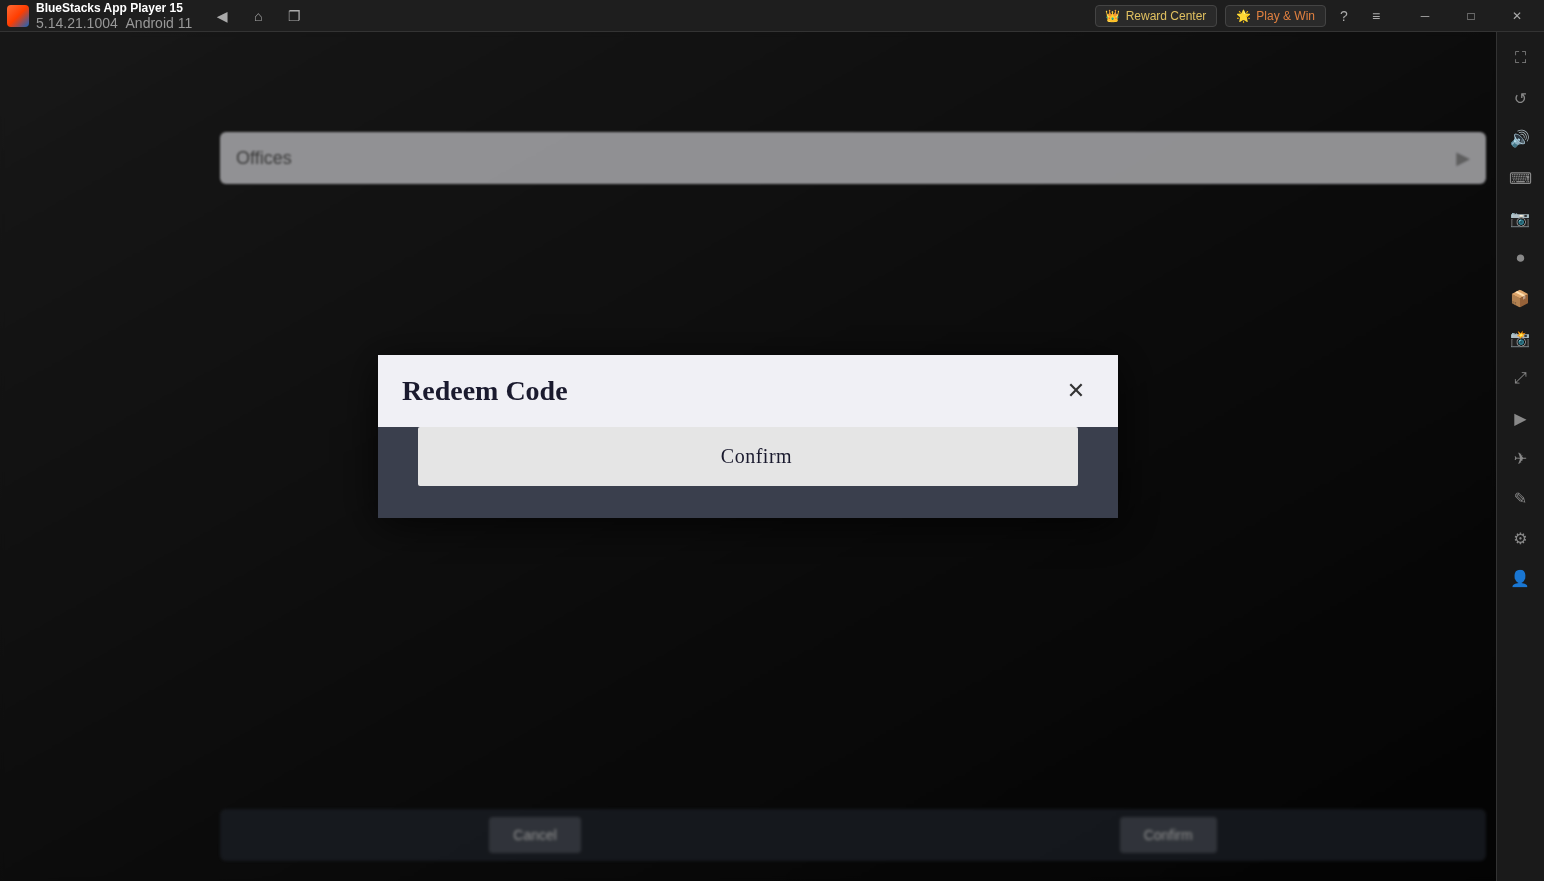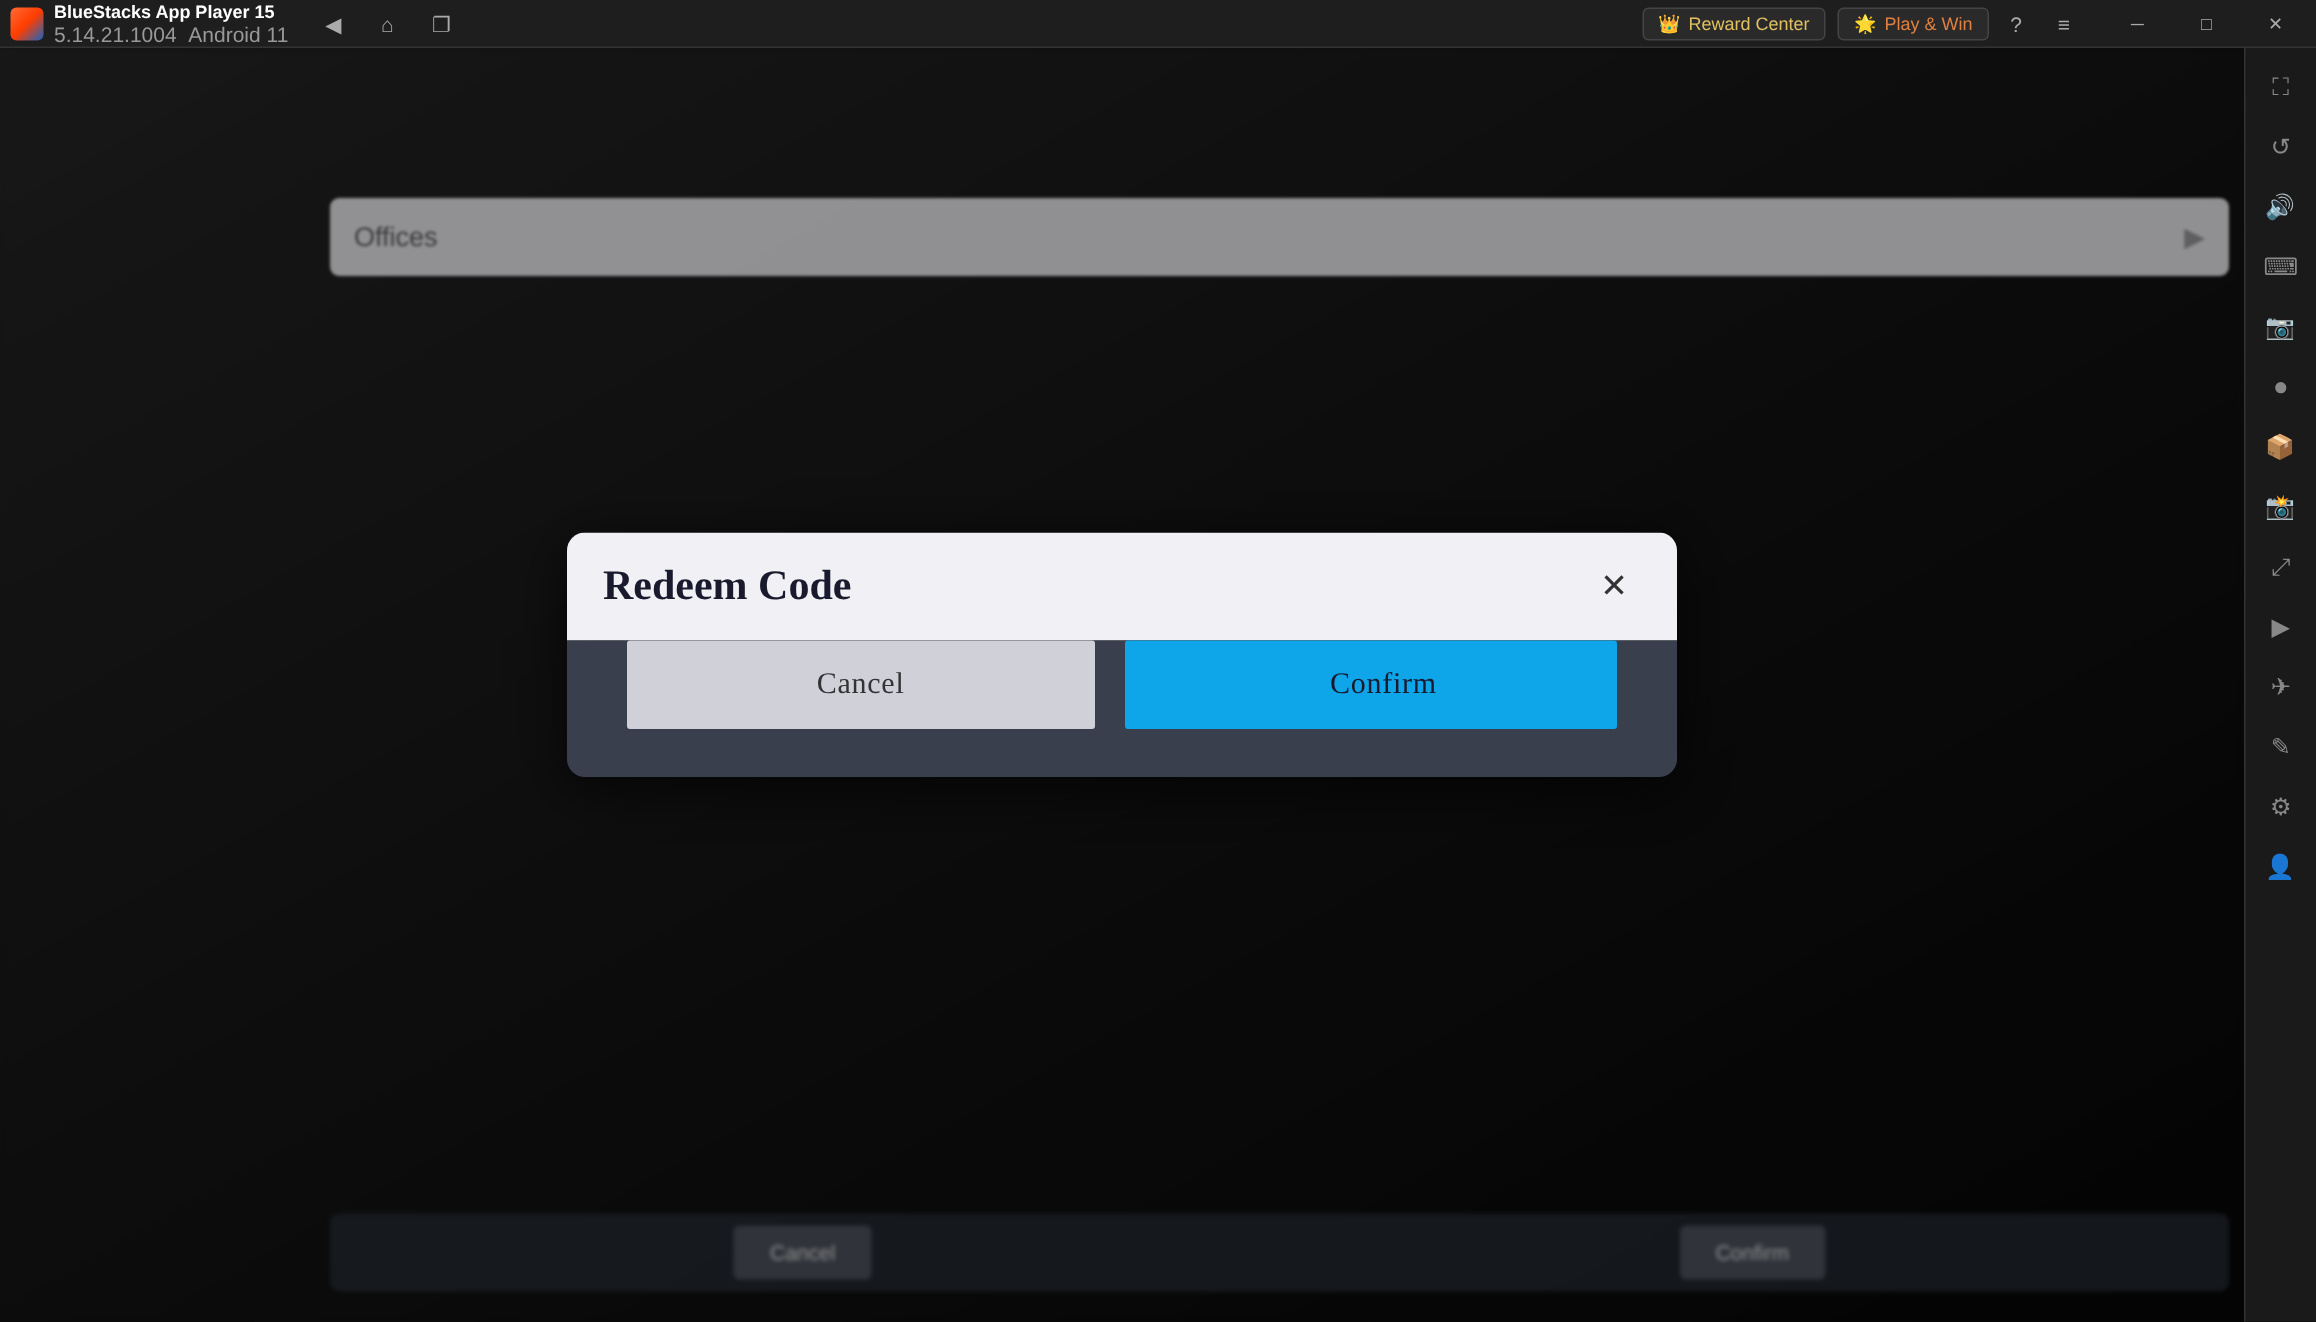--- a/index.html
+++ b/index.html
@@ -270,21 +270,21 @@
       z-index: 20;
       display: flex;
       align-items: center;
       justify-content: center;
     }
 
     
     .modal {
       width: 740px;
       background: transparent;
-      border-radius: 12px;
+      border-radius: 0;
       overflow: hidden;
       box-shadow: 0 8px 40px rgba(0,0,0,0.7);
       position: relative;
       top: -20px;
     }
 
     .modal-header {
       background: #f0f0f5;
       padding: 18px 24px;
       display: flex;
@@ -378,21 +378,21 @@
       font-weight: 400;
       letter-spacing: 0.5px;
     }
 
     .btn-cancel {
       background: #d0d0d8;
       color: #333;
     }
 
     .btn-confirm {
-      background: #0ea5e9;
+      background: #e5e5e5;
       color: #1a1a2e;
       padding-left: 35px;
     }
   </style>
 </head>
 <body>
 
 <div class="bg-scene">
   <div class="bg-overlay"></div>
 </div>
@@ -466,18 +466,17 @@
   <div class="modal-backdrop">
     <div class="modal">
 
       <div class="modal-header">
         <span class="modal-title">Redeem Code</span>
         <div class="modal-close">✕</div>
       </div>
 
 
       <div class="modal-footer">
-        <button class="modal-btn btn-cancel">Cancel</button>
         <button class="modal-btn btn-confirm">Confirm</button>
       </div>
     </div>
   </div>
 </div>
 
 </body></html>

